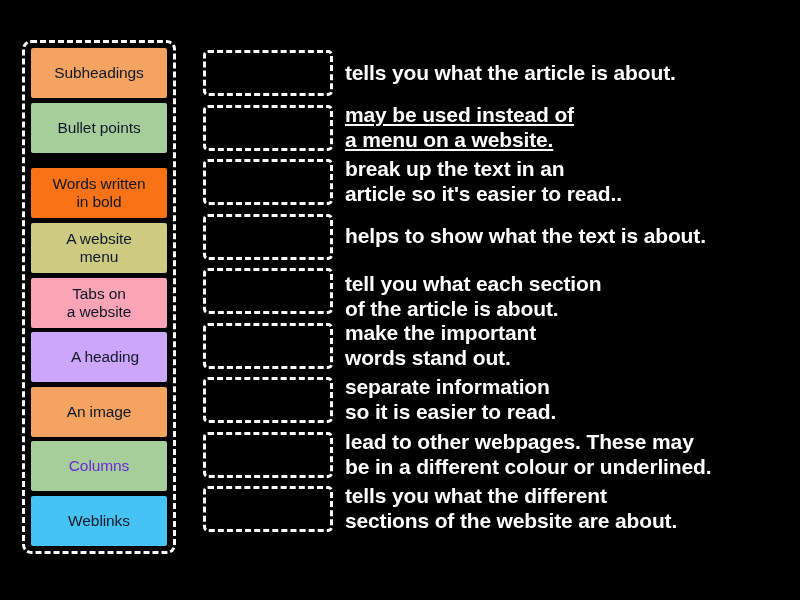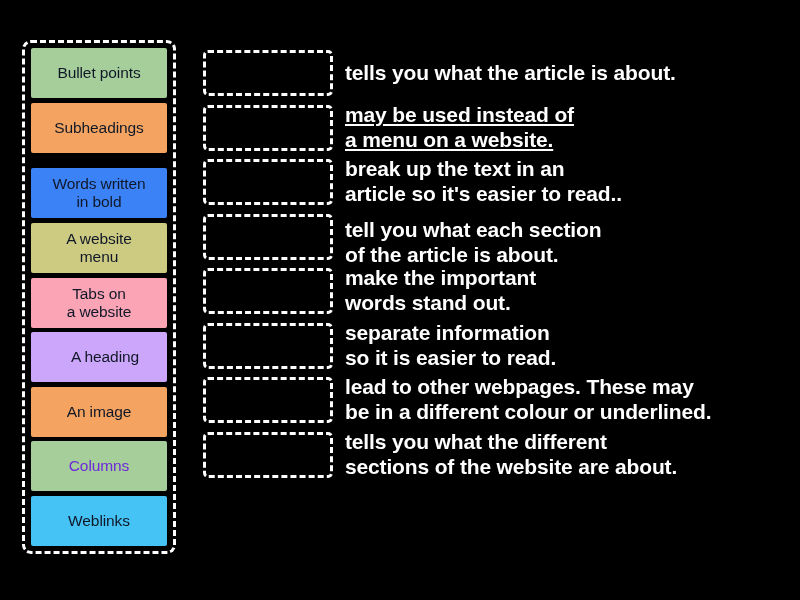--- a/index.html
+++ b/index.html
@@ -90,27 +90,27 @@
     user-select: none;
   }
 </style>
 </head>
 <body>
 
 <div id="stage">
 
   <div id="tiles-panel">
 
+    <div class="tile" style="background: rgb(244, 164, 96); color: rgb(16, 24, 40);">
+      <span style="white-space: pre-line;">Subheadings</span>
+    </div>
     <div class="tile" style="background: rgb(166, 206, 155); color: rgb(16, 24, 40);">
       <span style="white-space: pre-line;">Bullet points</span>
     </div>
-    <div class="tile" style="background: rgb(244, 164, 96); color: rgb(16, 24, 40);">
-      <span style="white-space: pre-line;">Subheadings</span>
-    </div>
-    <div class="tile" style="background: #3b82f6; color: rgb(16, 24, 40); margin-top: 11px;">
+    <div class="tile" style="background: #f97316; color: rgb(16, 24, 40); margin-top: 11px;">
       <span style="white-space: pre-line;">Words written
 in bold</span>
     </div>
     <div class="tile" style="background: rgb(205, 202, 130); color: rgb(16, 24, 40);">
       <span style="white-space: pre-line;">A website
 menu</span>
     </div>
     <div class="tile" style="background: rgb(251, 164, 181); color: rgb(16, 24, 40);">
       <span style="white-space: pre-line;">Tabs on
 a website</span>
@@ -142,20 +142,24 @@
       <div class="answer-text" style="white-space: pre-line; text-decoration: underline;">may be used instead of
 a menu on a website.</div>
     </div>
 
     <div class="answer-row">
       <div class="dropzone"></div>
       <div class="answer-text" style="white-space: pre-line;">break up the text in an
 article so it's easier to read..</div>
     </div>
 
+    <div class="answer-row">
+      <div class="dropzone"></div>
+      <div class="answer-text" style="white-space: pre-line;">helps to show what the text is about.</div>
+    </div>
 
     <div class="answer-row">
       <div class="dropzone"></div>
       <div class="answer-text" style="white-space: pre-line; margin-top: 12px;">tell you what each section
 of the article is about.</div>
     </div>
 
     <div class="answer-row">
       <div class="dropzone"></div>
       <div class="answer-text" style="white-space: pre-line;">make the important

